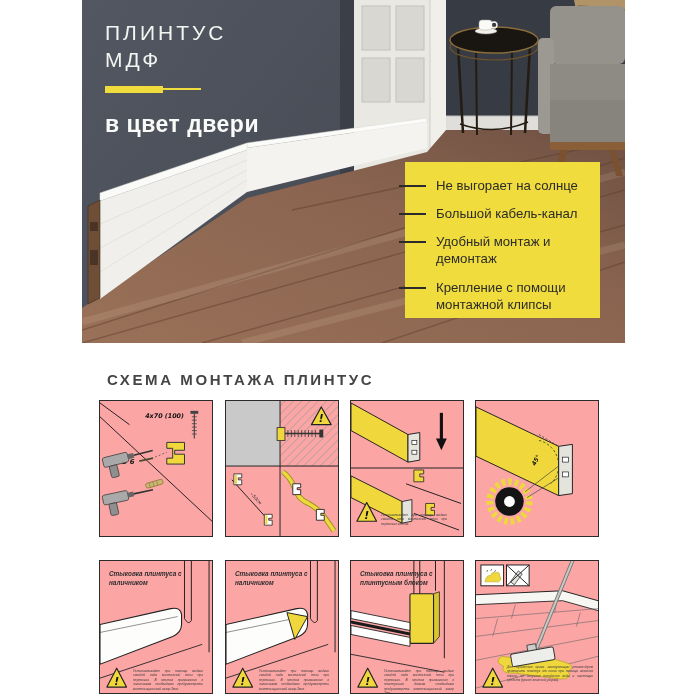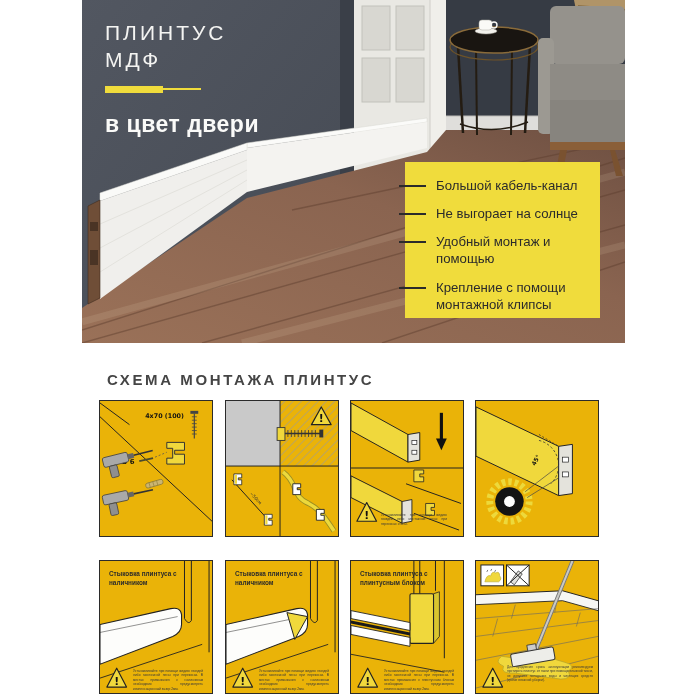--- a/index.html
+++ b/index.html
@@ -18,21 +18,21 @@
   .hero-rule .thin{width:38px;height:2px;background:#F0DC3C;}
   .hero-sub{font-size:23px;font-weight:700;letter-spacing:0.5px;color:#fafaf8;}
 
   .feature-box{position:absolute;left:323px;top:162px;width:195px;height:156px;background:#F0DC3C;padding:15px 10px 10px 0;}
   .feature{position:relative;padding-left:31px;margin-bottom:11px;font-size:13.2px;line-height:1.3;color:#2b2b2b;}
   .feature .dash{position:absolute;left:-6px;top:8px;width:27px;height:2px;background:#2b2b2b;}
 
   
   .scheme-title{position:absolute;left:107px;top:371px;font-size:15px;font-weight:700;letter-spacing:2.6px;color:#454545;}
 
-  .panel{position:absolute;background:#eab308;border:1.6px solid #2b2b2b;}
+  .panel{position:absolute;background:#fca5a5;border:1.6px solid #2b2b2b;font-style:italic;}
   .panel svg{position:absolute;left:0;top:0;width:100%;height:100%;}
   .p1{left:99px;top:400px;width:114px;height:137px;}
   .p2{left:225px;top:400px;width:114px;height:137px;}
   .p3{left:350px;top:400px;width:114px;height:137px;}
   .p4{left:475px;top:400px;width:124px;height:137px;}
   .p5{left:99px;top:560px;width:114px;height:134px;}
   .p6{left:225px;top:560px;width:114px;height:134px;}
   .p7{left:350px;top:560px;width:114px;height:134px;}
   .p8{left:475px;top:560px;width:124px;height:134px;}
 
@@ -150,29 +150,29 @@
       <div class="hero-rule">
         <span class="thick"></span>
         <span class="thin"></span>
       </div>
       <div class="hero-sub">в цвет двери</div>
     </div>
 
     <div class="feature-box">
       <div class="feature">
         <span class="dash"></span>
-        <span>Большой кабель-канал</span>
+        <span>Не выгорает на солнце</span>
       </div>
       <div class="feature">
         <span class="dash"></span>
-        <span>Не выгорает на солнце</span>
+        <span>Большой кабель-канал</span>
       </div>
       <div class="feature">
         <span class="dash"></span>
-        <span>Удобный монтаж и помощью</span>
+        <span>Удобный монтаж и демонтаж</span>
       </div>
       <div class="feature">
         <span class="dash"></span>
         <span>Крепление с помощи монтажной клипсы</span>
       </div>
     </div>
   </div>
 
   <h2 class="scheme-title">СХЕМА МОНТАЖА ПЛИНТУС</h2>
 

